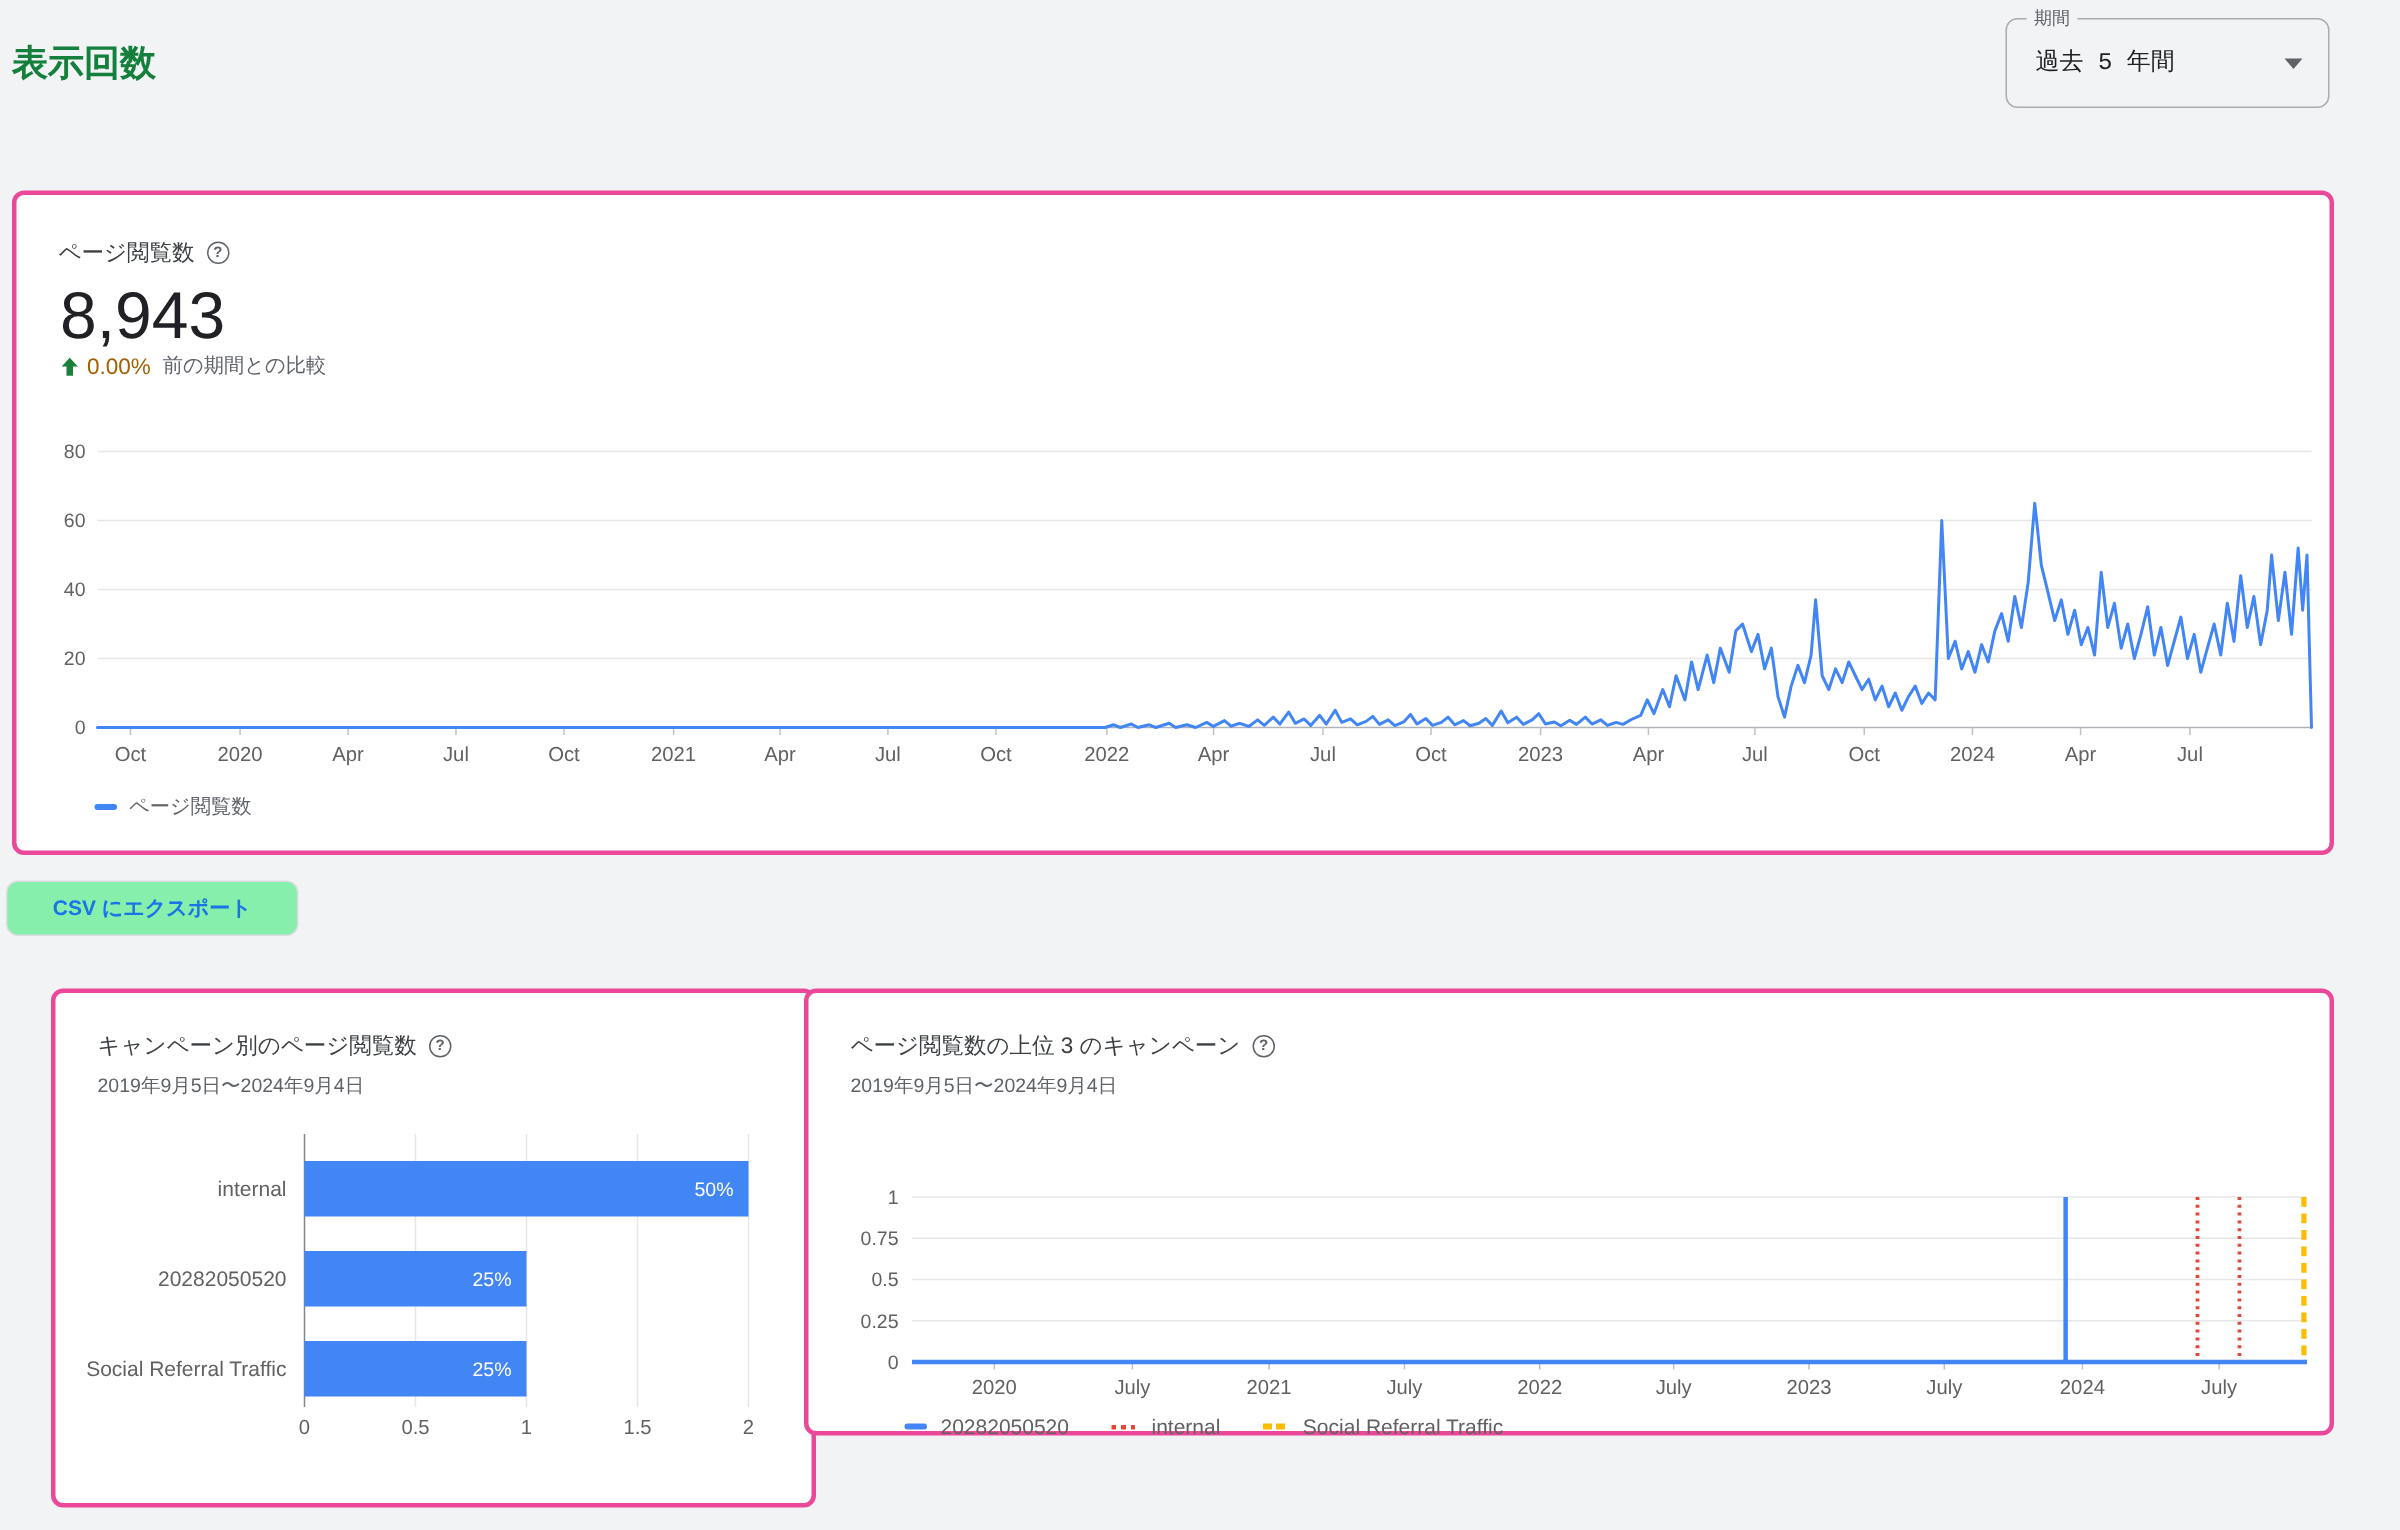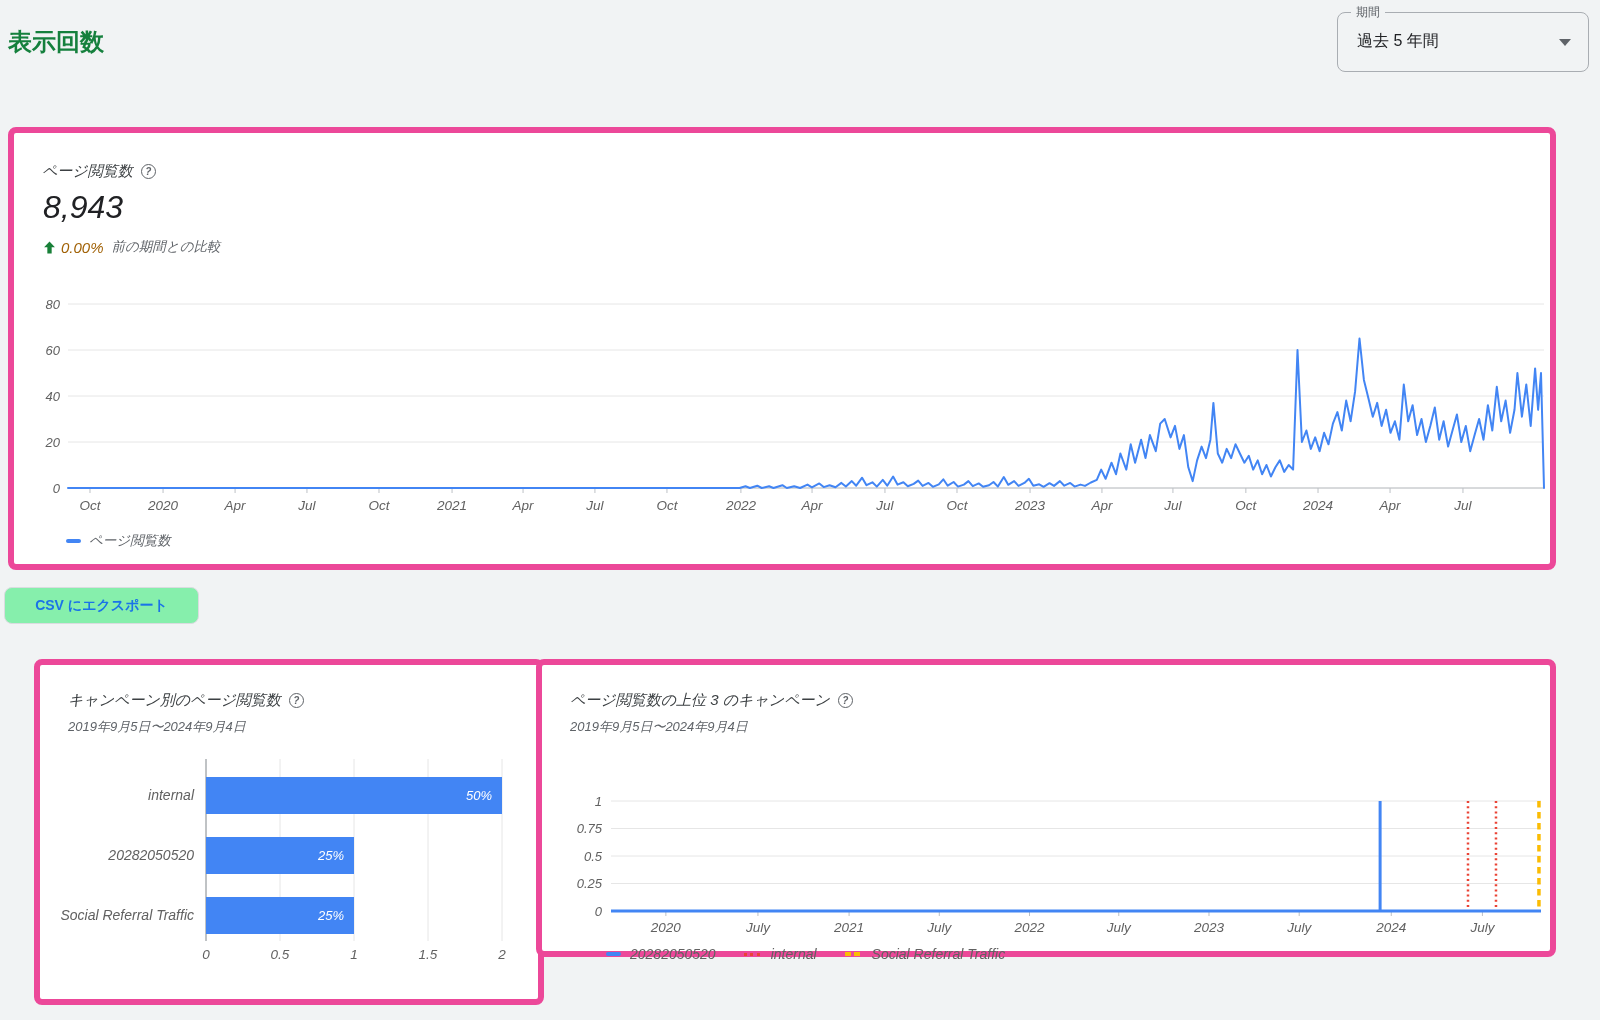--- a/index.html
+++ b/index.html
@@ -9,58 +9,58 @@
     font-family:"Liberation Sans","DejaVu Sans",sans-serif;
     color:#202124;
     -webkit-font-smoothing:antialiased;
   }
   .page-title{
     position:absolute;left:8px;top:26px;
     font-size:24px;font-weight:700;color:#15803d;
   }
   
   .select{
-    position:absolute;left:1337px;top:12px;width:252px;height:60px;
+    position:absolute;left:1337px;top:12px;width:216px;height:60px;
     border:1px solid #a9adb2;border-radius:8px;box-sizing:border-box;
     cursor:pointer;
   }
   .select .flabel{
     position:absolute;left:13px;top:-9px;padding:0 5px;
     background:#f1f3f4;font-size:12px;color:#5f6368;
   }
   .select .value{
-    position:absolute;left:19px;top:18px;font-size:16px;color:#202124;
+    position:absolute;left:19px;top:18px;font-size:16px;color:#202124;font-family:Liberation Mono, monospace;
   }
   .select .caret{
     position:absolute;right:17px;top:26px;width:0;height:0;
     border-left:6px solid transparent;border-right:6px solid transparent;
     border-top:7px solid #5f6368;
   }
   .card{
-    position:absolute;background:#fff;border:6px solid #ec4899;
-    border-radius:8px;box-sizing:border-box;font-style:italic;
+    position:absolute;background:#fff;border:3px solid #ec4899;
+    border-radius:8px;box-sizing:border-box;
   }
   #card-main{left:8px;top:127px;width:1548px;height:443px;}
   #card-bar{left:8px;top:659px;width:510px;height:346px;margin-left:26px;}
   #card-top3{left:536px;top:659px;width:1020px;height:298px;}
   .card-title{
     position:absolute;left:28px;font-size:15px;font-weight:500;color:#3c4043;
     display:flex;align-items:center;gap:8px;
   }
   .card-subtitle{
     position:absolute;left:28px;font-size:13px;color:#5f6368;
   }
   .help{
     display:inline-flex;align-items:center;justify-content:center;
     width:15px;height:15px;border:1.5px solid #5f6368;border-radius:50%;
     font-size:10px;line-height:1;color:#5f6368;font-weight:700;box-sizing:border-box;
     cursor:pointer;flex:0 0 auto;
   }
   .total{
-    position:absolute;left:29px;top:56px;font-size:32px;font-weight:400;color:#202124;
+    position:absolute;left:29px;top:56px;font-size:44px;font-weight:400;color:#202124;
   }
   .delta{
     position:absolute;left:29px;top:105px;display:flex;align-items:center;gap:5px;
   }
   .delta .pct{font-size:15px;font-weight:500;color:#a16207;}
   .delta .cap{font-size:13.5px;color:#5f6368;margin-left:3px;}
   .legend-row{
     position:absolute;display:flex;align-items:center;gap:8px;
   }
   #main-legend{left:52px;top:399px;}

